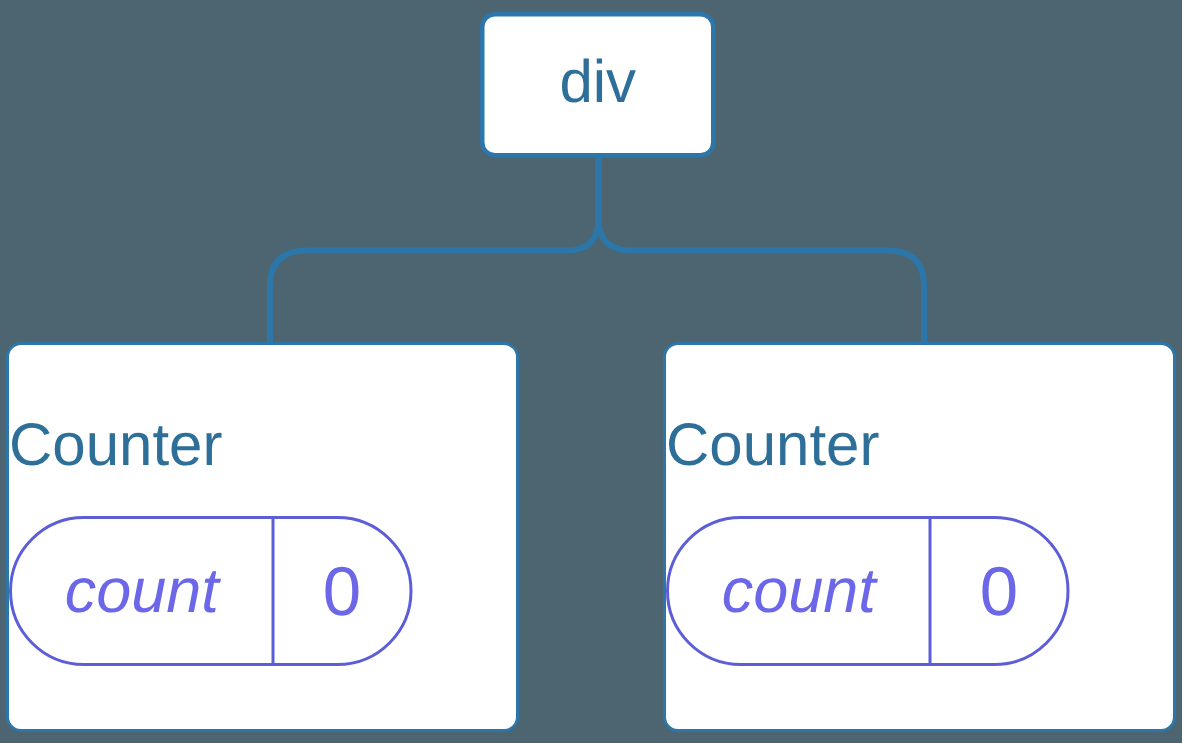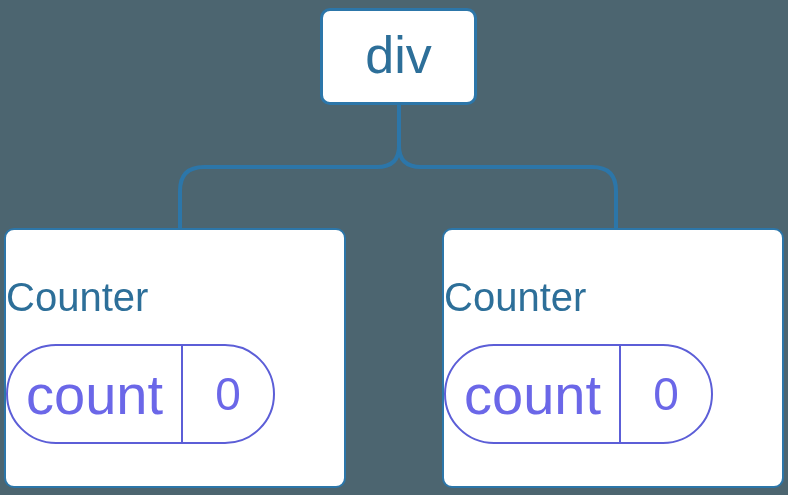--- a/index.html
+++ b/index.html
@@ -37,21 +37,21 @@
     background: #FFFFFF;
     border: 3px solid #2C76A9;
     border-radius: 10px;
     box-sizing: border-box;
     display: flex;
     align-items: center;
     justify-content: center;
     z-index: 2;
   }
   .root-node .node-label {
-    font-size: 52px;
+    font-size: 40px;
     font-weight: 500;
     color: #2D6F99;
     line-height: 1;
     padding-bottom: 4px;
   }
   .card {
     position: absolute;
     top: 228px;
     width: 342px;
     height: 260px;
@@ -83,22 +83,23 @@
     align-items: stretch;
     background: #FFFFFF;
     overflow: hidden;
   }
   .pill-key {
     flex: 0 0 173px;
     border-right: 2px solid #5C5ED7;
     display: flex;
     align-items: center;
     justify-content: center;
-    font-size: 56px;
+    font-size: 42px;
     color: #6B67E8;
+    font-style: italic;
   }
   .pill-value {
     flex: 1 1 auto;
     display: flex;
     align-items: center;
     justify-content: center;
     font-size: 46px;
     color: #6B67E8;
   }
 </style>

